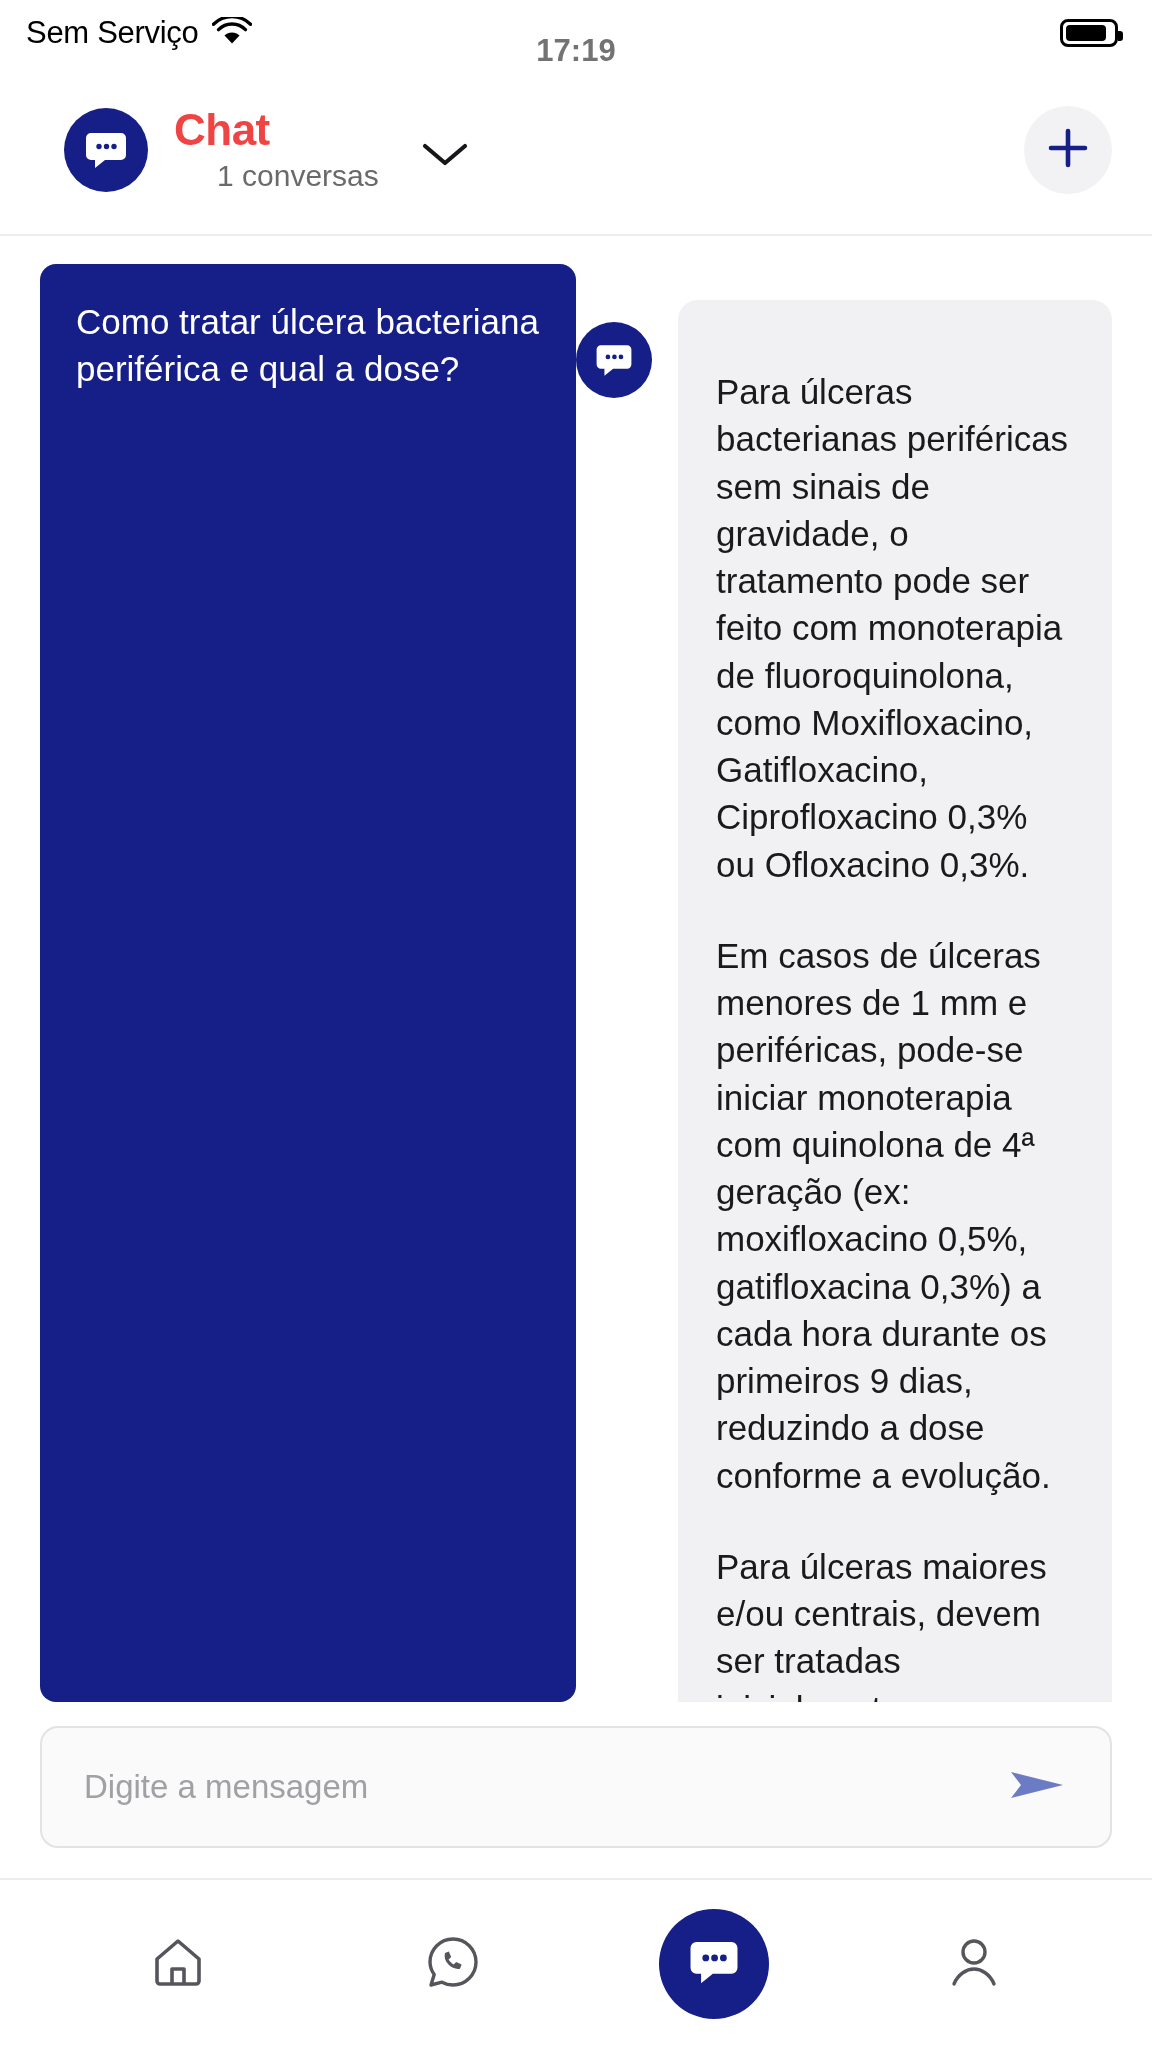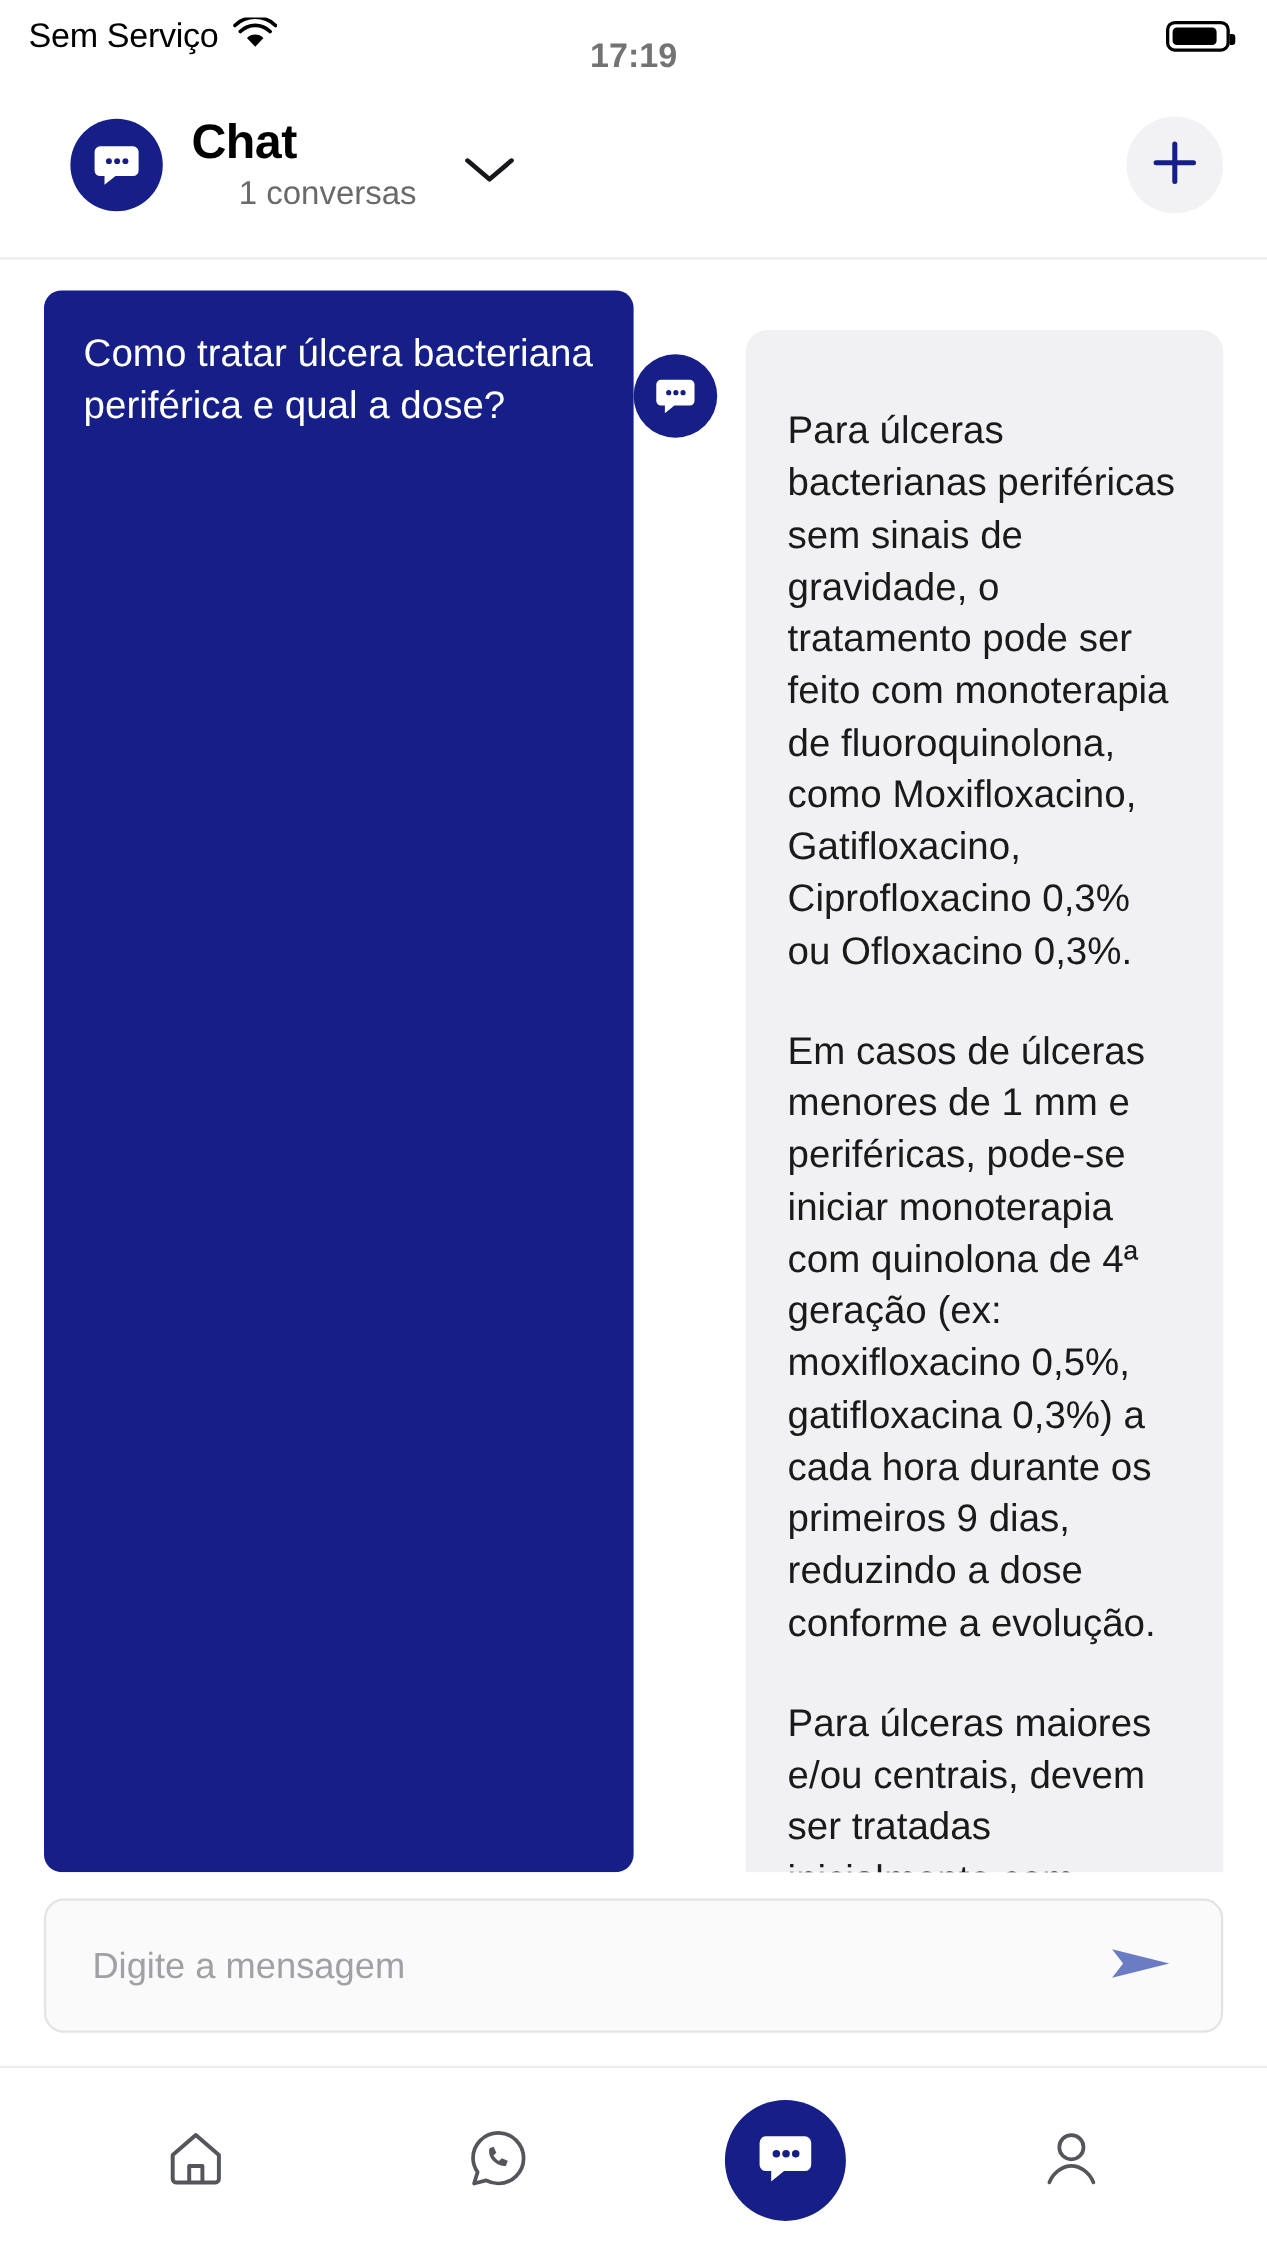--- a/index.html
+++ b/index.html
@@ -104,21 +104,21 @@
   }
   .header-texts {
     margin-left: 26px;
     display: flex;
     flex-direction: column;
     justify-content: center;
   }
   .header-title {
     font-size: 44px;
     font-weight: bold;
-    color: #000000;
+    color: #ef4444;
     line-height: 1.05;
     letter-spacing: -0.5px;
   }
   .header-sub {
     font-size: 30px;
     color: #6a6a6a;
     margin-top: 6px;
     margin-left: 43px;
   }
   .chevron-wrap {

